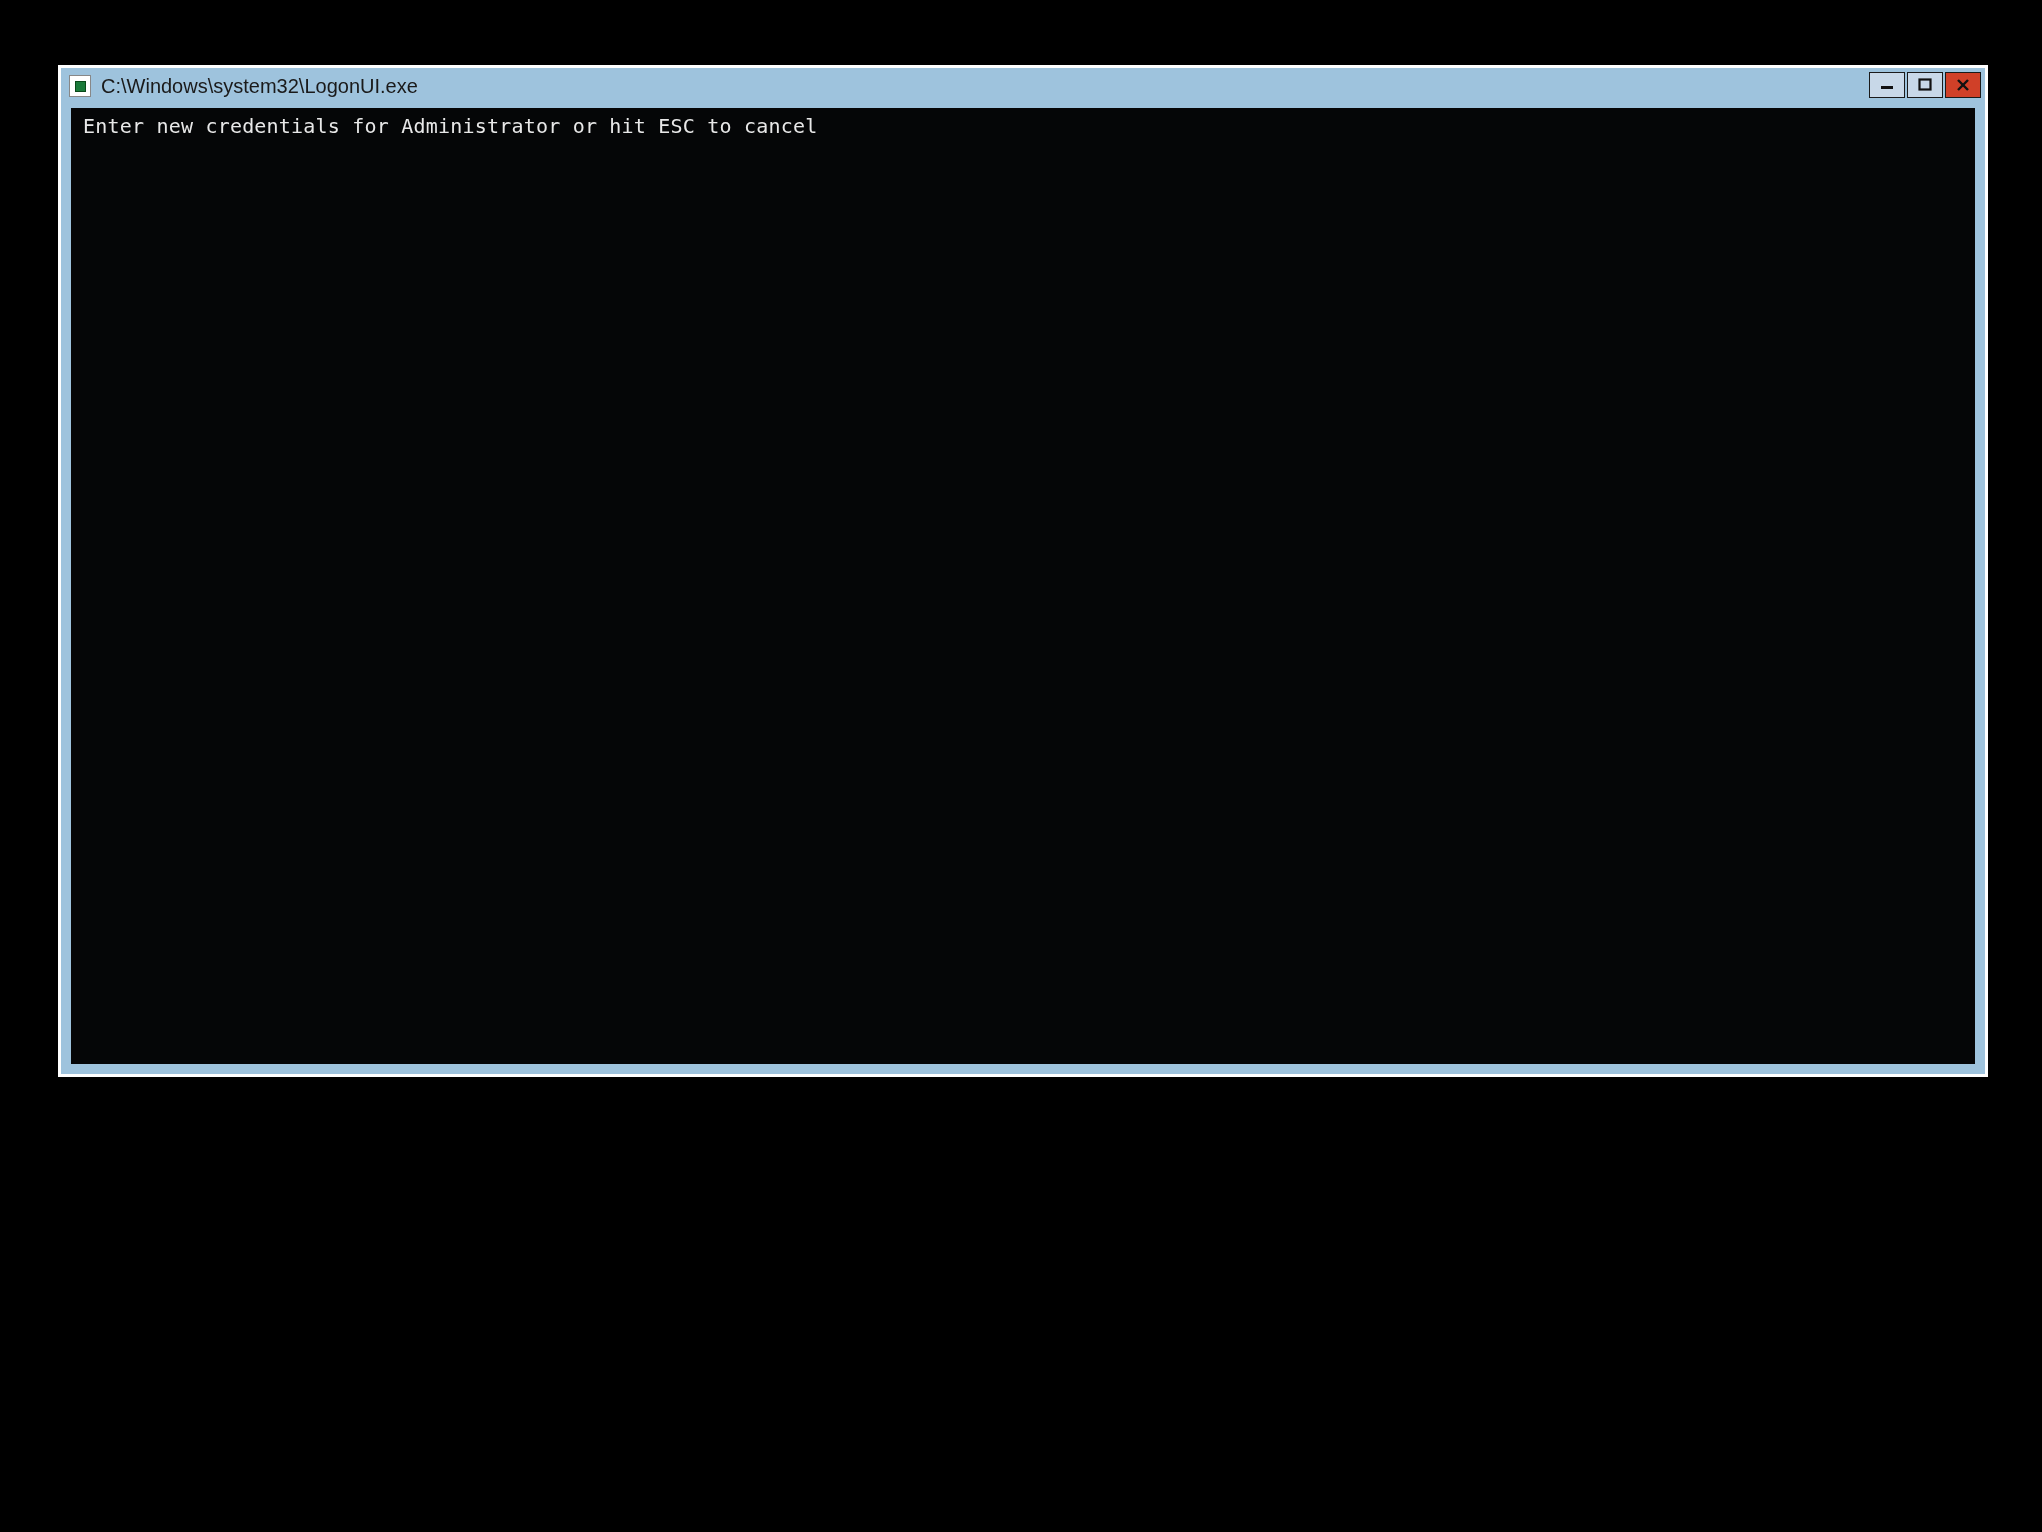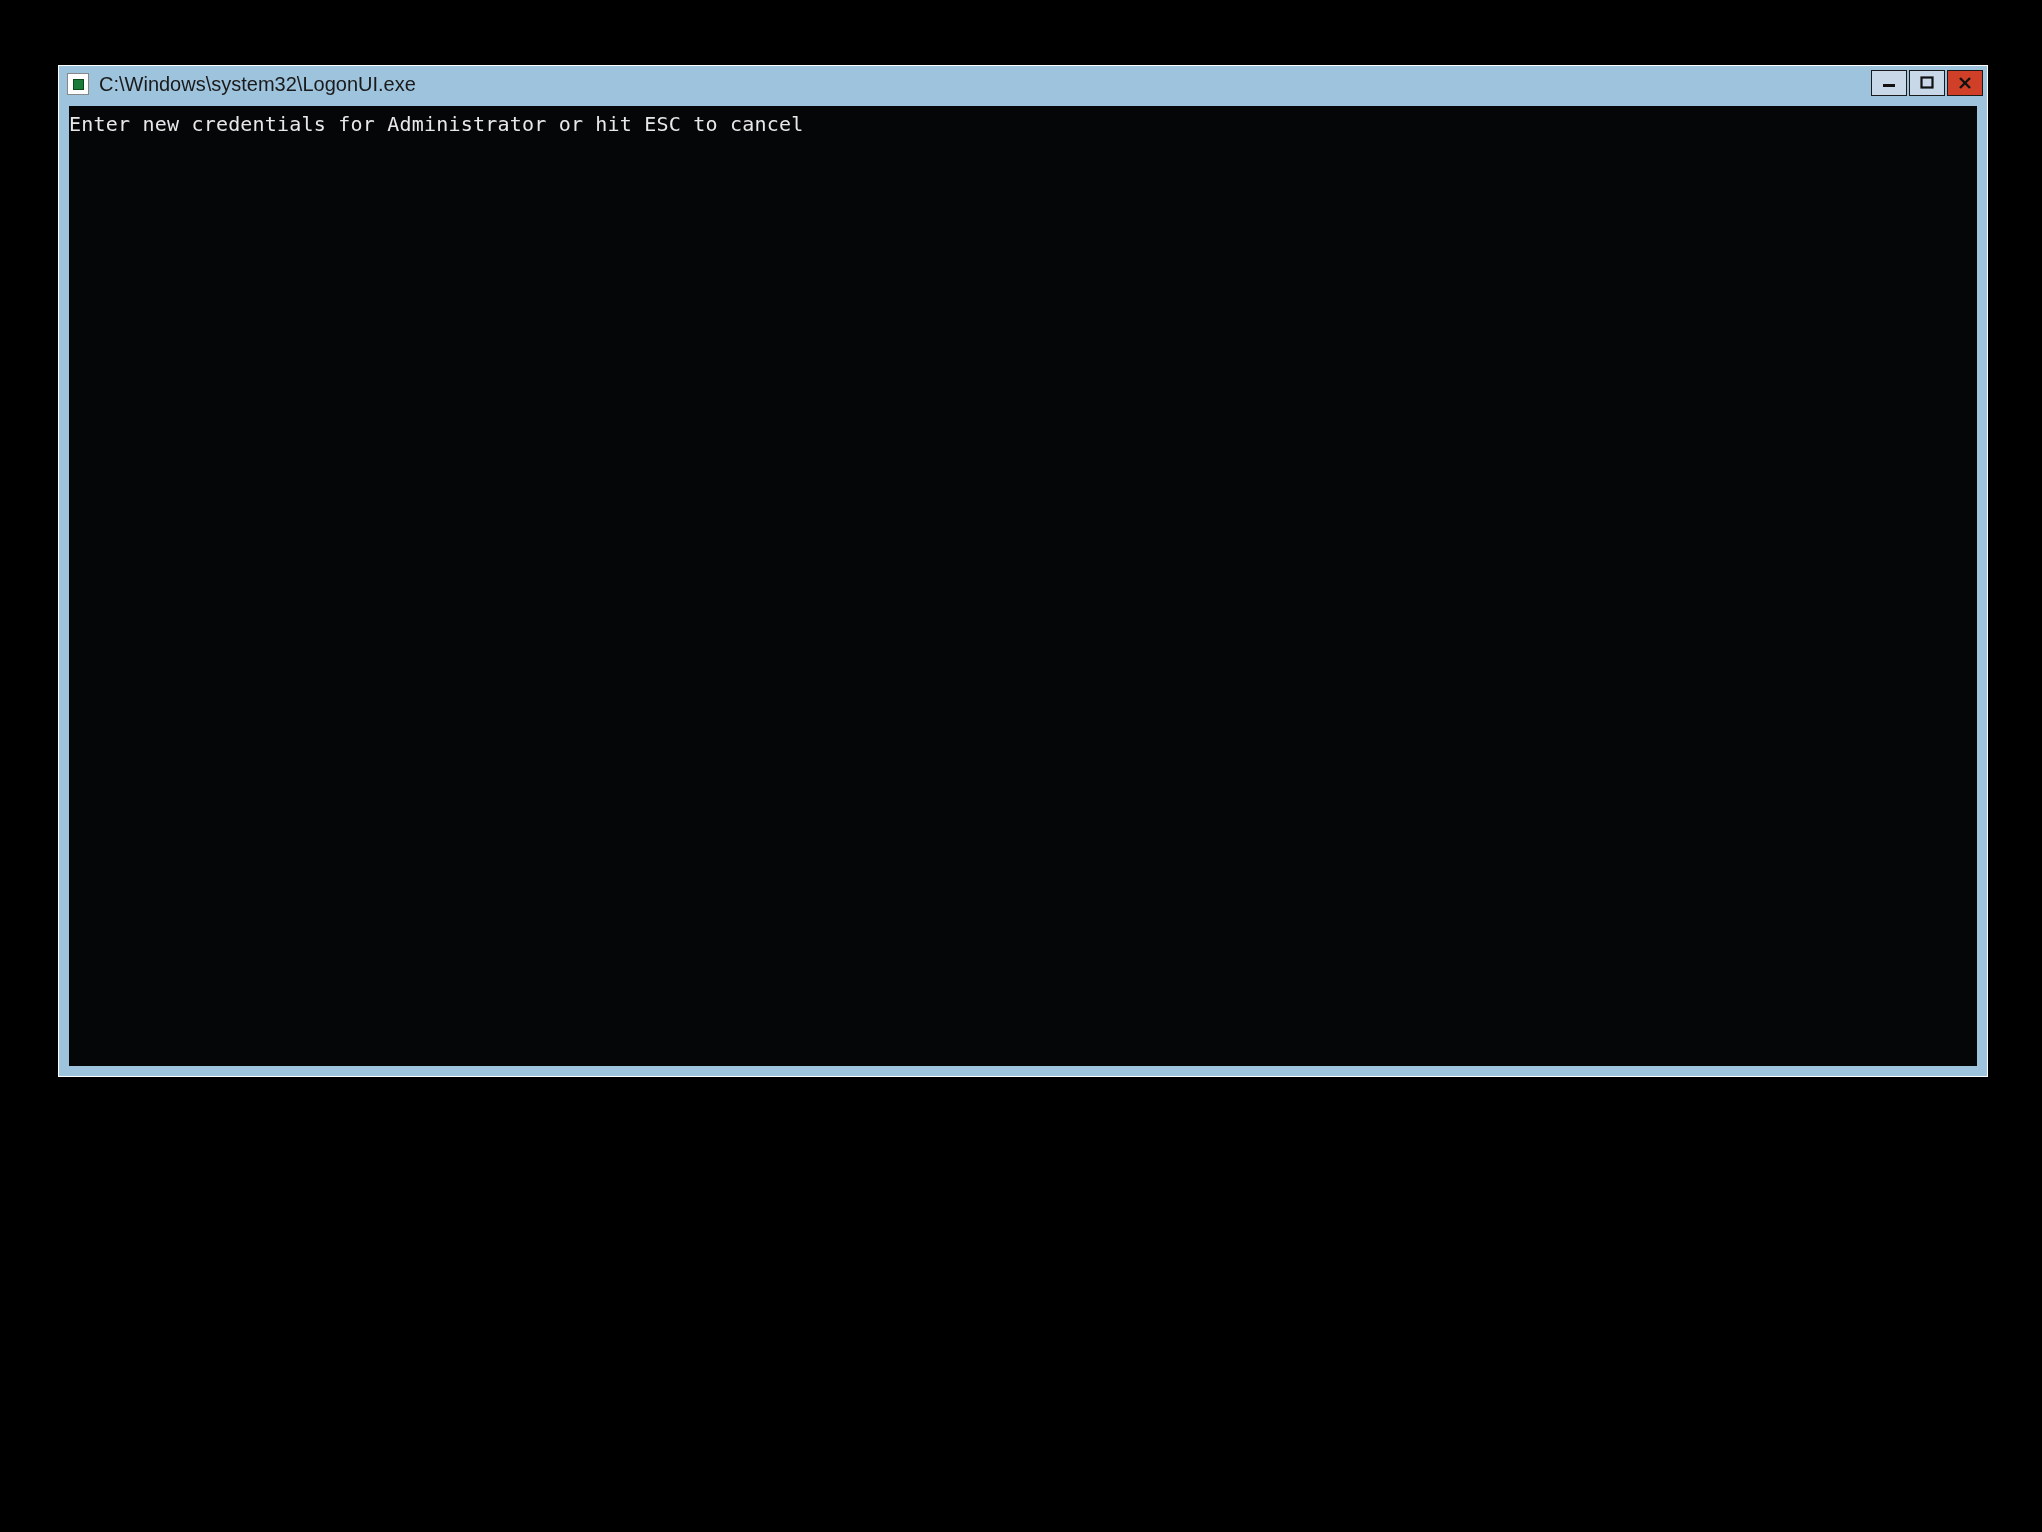--- a/index.html
+++ b/index.html
@@ -10,21 +10,21 @@
       font-family: "Lucida Console", "Consolas", monospace;
       overflow: hidden;
     }
     .window {
       position: absolute;
       left: 58px;
       top: 65px;
       width: 1930px;
       height: 1012px;
       background: #9ec3dd;
-      border: 1px solid #ffffff;
+      border: 3px solid #ffffff;
     }
     .titlebar {
       height: 36px;
       background: #9ec3dd;
       display: flex;
       align-items: center;
       padding-left: 8px;
       position: relative;
     }
     .titlebar-icon {
@@ -77,20 +77,21 @@
       padding: 2px 0 0 0;
       overflow: hidden;
     }
     .console-line {
       color: #e8e8e8;
       font-size: 20px;
       line-height: 32px;
       white-space: pre;
       font-family: "Lucida Console", "Consolas", monospace;
       letter-spacing: 0.2px;
+      margin-left: 12px;
     }
     .cursor {
       display: inline-block;
       width: 12px;
       height: 4px;
       background: #e8e8e8;
       vertical-align: -1px;
       margin-left: 2px;
       animation: blink 1s steps(1) infinite;
     }

